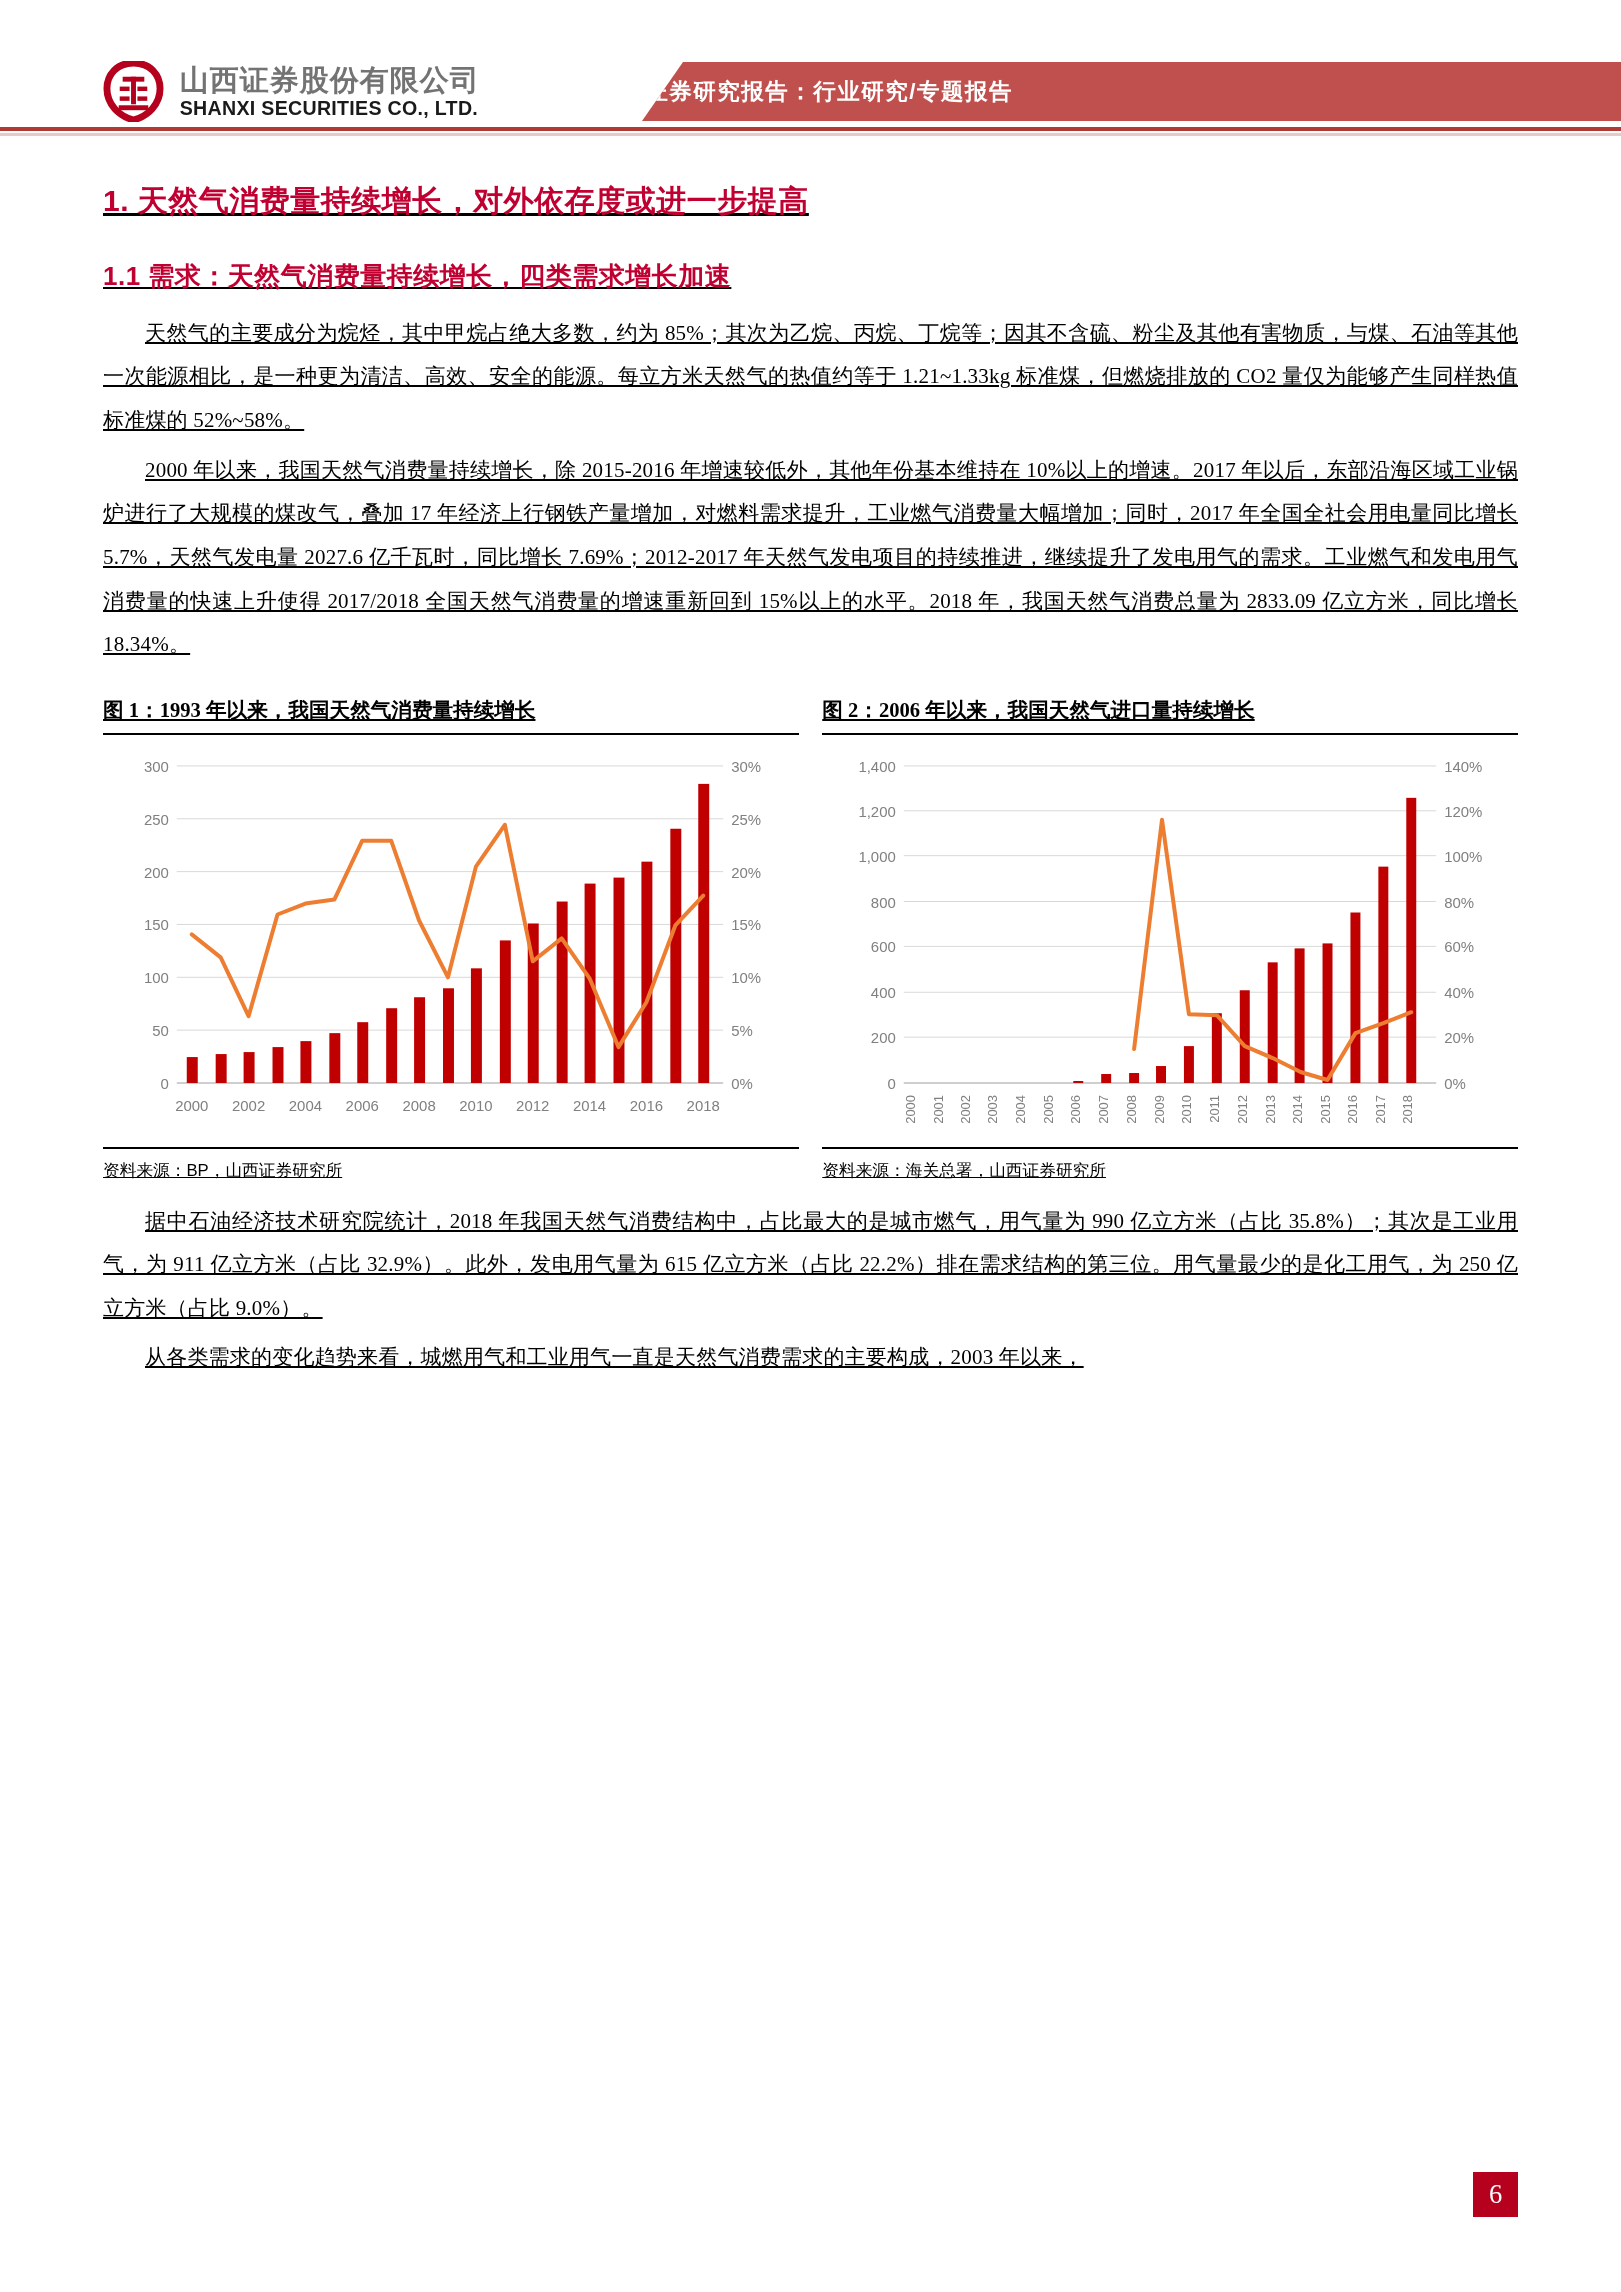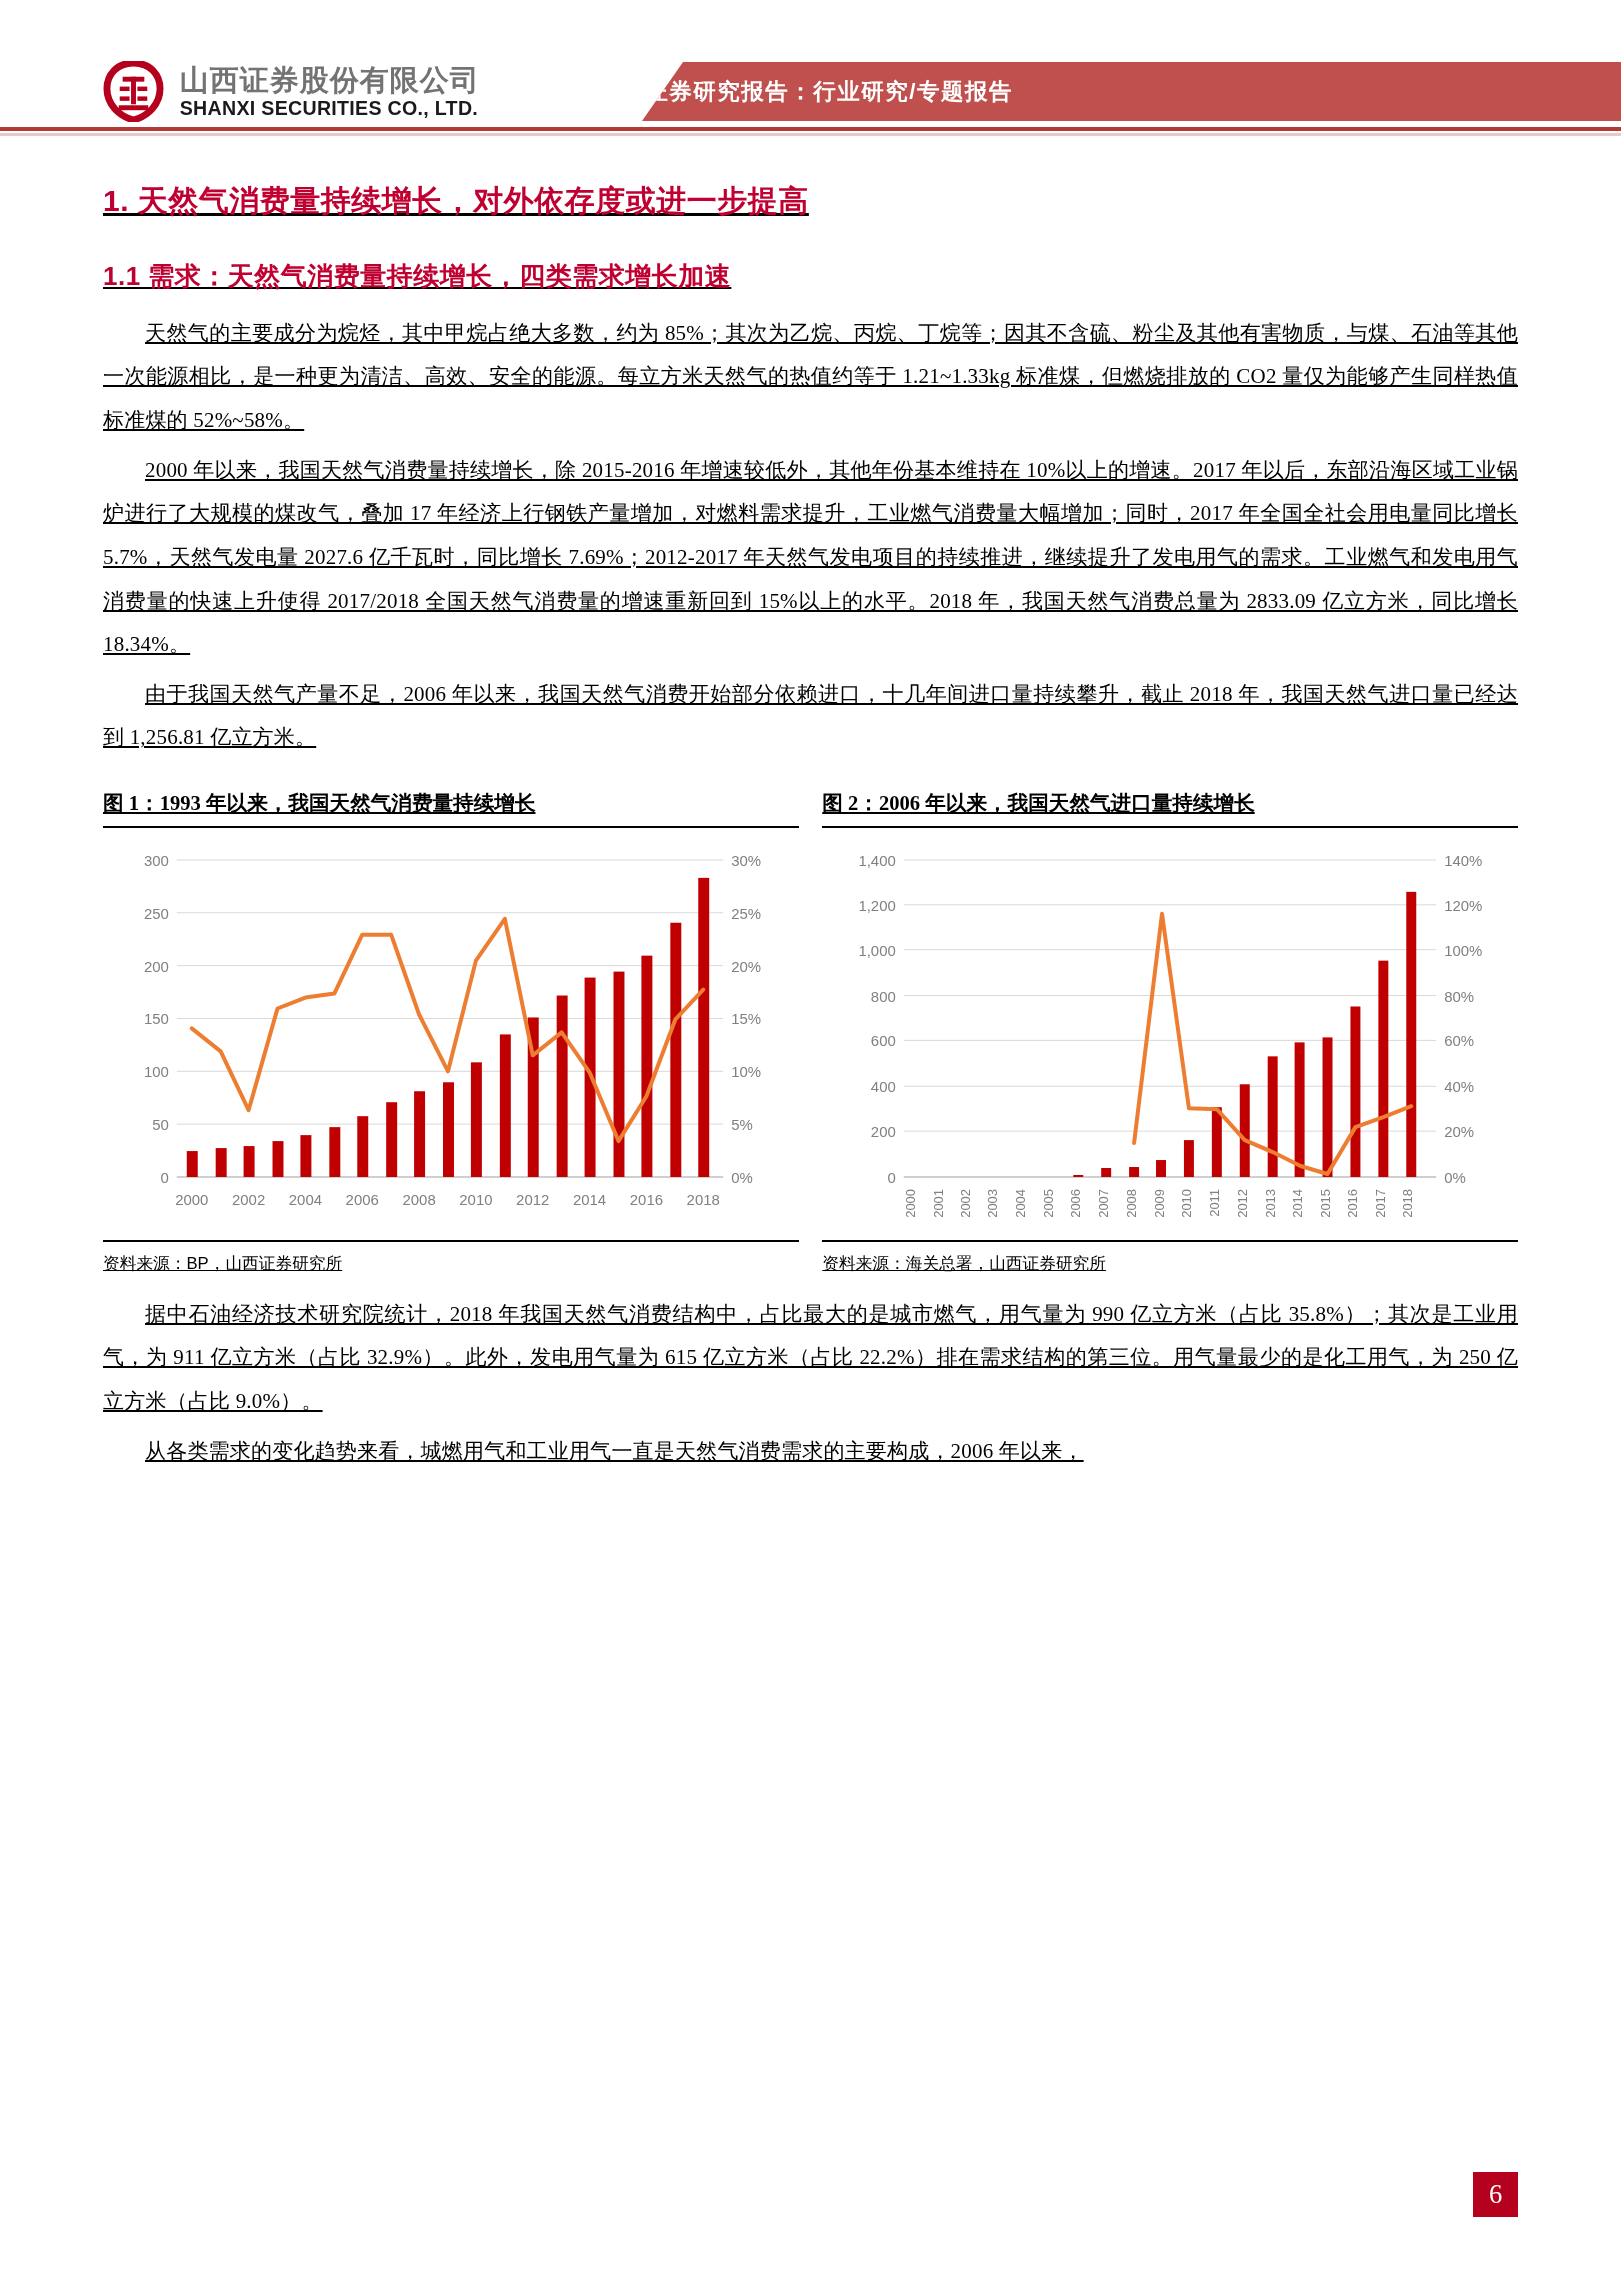--- a/index.html
+++ b/index.html
@@ -223,21 +223,20 @@
 <div class="content">
 
   <h1 class="sec-title">1. 天然气消费量持续增长，对外依存度或进一步提高</h1>
   <h2 class="subsec-title">1.1  需求：天然气消费量持续增长，四类需求增长加速</h2>
 
   <p class="body-text">天然气的主要成分为烷烃，其中甲烷占绝大多数，约为 85%；其次为乙烷、丙烷、丁烷等；因其不含硫、粉尘及其他有害物质，与煤、石油等其他一次能源相比，是一种更为清洁、高效、安全的能源。每立方米天然气的热值约等于 1.21~1.33kg 标准煤，但燃烧排放的 CO2 量仅为能够产生同样热值标准煤的 52%~58%。</p>
 
 
   <p class="body-text tight">2000 年以来，我国天然气消费量持续增长，除 2015-2016 年增速较低外，其他年份基本维持在 10%以上的增速。2017 年以后，东部沿海区域工业锅炉进行了大规模的煤改气，叠加 17 年经济上行钢铁产量增加，对燃料需求提升，工业燃气消费量大幅增加；同时，2017 年全国全社会用电量同比增长 5.7%，天然气发电量 2027.6 亿千瓦时，同比增长 7.69%；2012-2017 年天然气发电项目的持续推进，继续提升了发电用气的需求。工业燃气和发电用气消费量的快速上升使得 2017/2018 全国天然气消费量的增速重新回到 15%以上的水平。2018 年，我国天然气消费总量为 2833.09 亿立方米，同比增长 18.34%。</p>
 
-  <p class="body-text tight">由于我国天然气产量不足，2006 年以来，我国天然气消费开始部分依赖进口，十几年间进口量持续攀升，截止 2018 年，我国天然气进口量已经达到 1,256.81 亿立方米。</p>
 
   <div class="figures">
 
     <div class="figure">
       <div class="fig-caption">图 1：1993 年以来，我国天然气消费量持续增长</div>
       <div class="fig-box">
         <svg class="chart-svg" viewBox="0 0 690 400">
 
           <g>
             <line class="gridline" x1="70" y1="22" x2="618" y2="22"></line>
@@ -386,18 +385,18 @@
             <text class="axis-label-sm" x="588" y="352" transform="rotate(-90 588 352)" text-anchor="end">2018</text>
           </g>
         </svg>
       </div>
       <div class="fig-source">资料来源：海关总署，山西证券研究所</div>
     </div>
 
   </div>
 
   <p class="body-text">据中石油经济技术研究院统计，2018 年我国天然气消费结构中，占比最大的是城市燃气，用气量为 990 亿立方米（占比 35.8%）；其次是工业用气，为 911 亿立方米（占比 32.9%）。此外，发电用气量为 615 亿立方米（占比 22.2%）排在需求结构的第三位。用气量最少的是化工用气，为 250 亿立方米（占比 9.0%）。</p>
-  <p class="body-text tight">从各类需求的变化趋势来看，城燃用气和工业用气一直是天然气消费需求的主要构成，2006 年以来，</p>
+  <p class="body-text tight">从各类需求的变化趋势来看，城燃用气和工业用气一直是天然气消费需求的主要构成，2003 年以来，</p>
 
 </div>
 
 <div class="page-number">6</div>
 
 
 </body></html>

